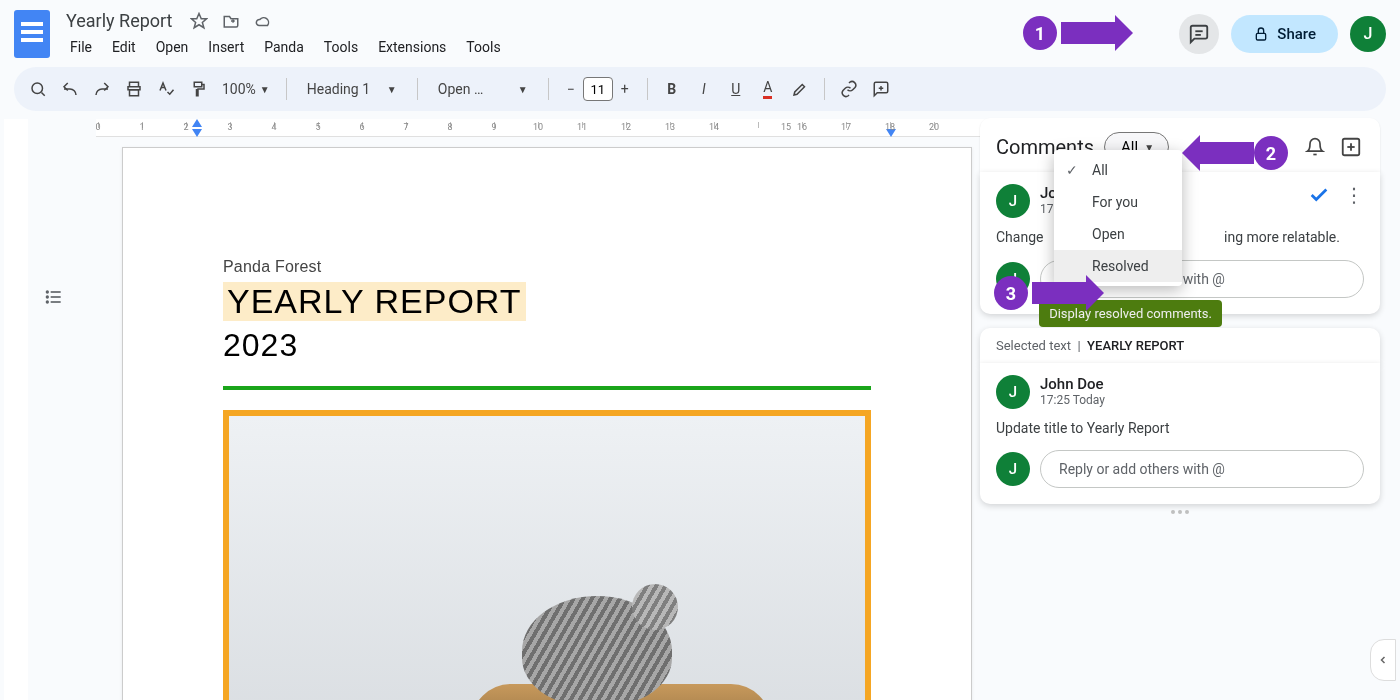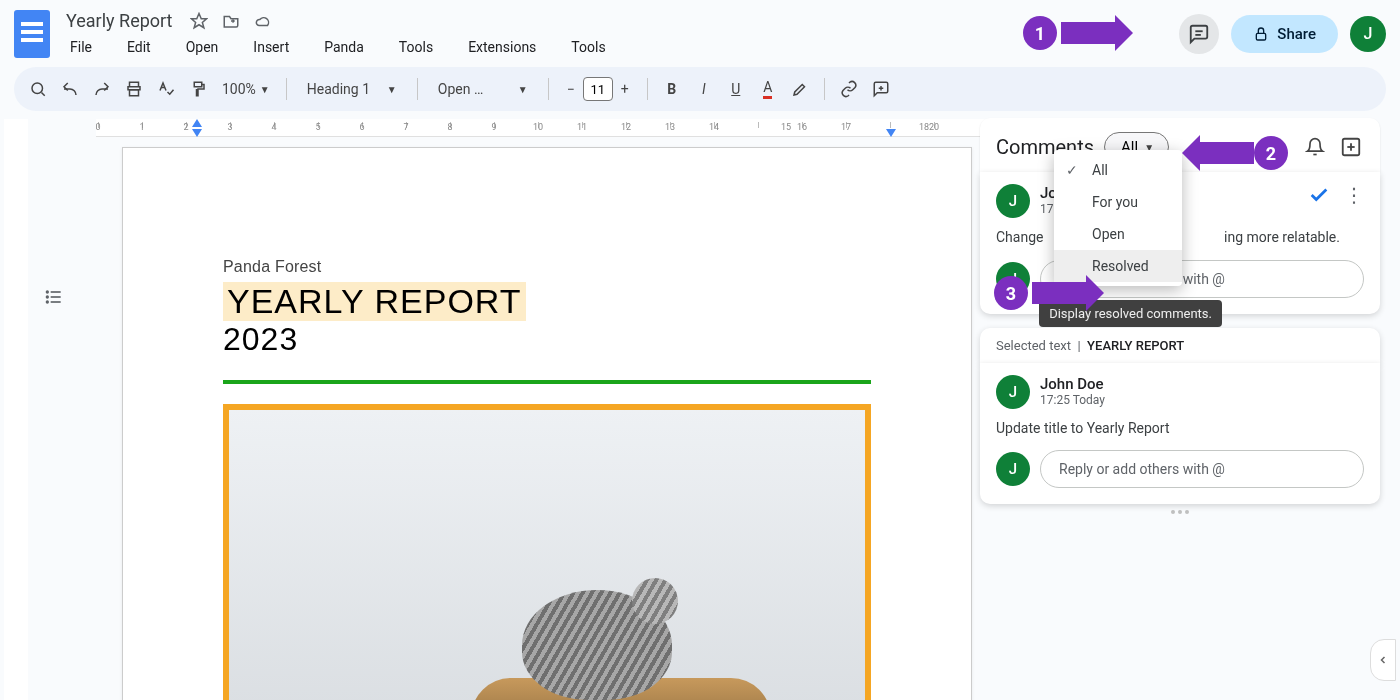--- a/index.html
+++ b/index.html
@@ -13,21 +13,21 @@
     position:relative;
   }
   .docs-icon::after{
     content:""; position:absolute; left:7px; right:7px; top:12px; height:4px;
     background:#fff; box-shadow:0 8px 0 #fff,0 16px 0 #fff;
   }
   .title-block { display:flex; flex-direction:column; gap:2px; flex:0 0 auto; }
   .doc-title-row { display:flex; align-items:center; gap:14px; }
   .doc-title { font-size:18px; color:#3c4043; padding:2px 4px; }
   .tri-icon { width:18px; height:18px; color:#5f6368; display:flex; align-items:center; justify-content:center; }
-  .menus { display:flex; gap:19px; }
+  .menus { display:flex; gap:4px; }
   .menu-item { font-size:14px; color:#202124; padding:4px 8px; border-radius:4px; cursor:pointer; }
   .header-spacer { flex:1; }
   .head-right { display:flex; align-items:center; gap:12px; }
   .round-btn { width:40px; height:40px; border-radius:50%; display:flex; align-items:center; justify-content:center; color:#444; }
   .round-btn.active { background:#e4e6e8; }
   .share-btn {
     background:#c2e7ff; color:#001d35; border-radius:40px; padding:10px 22px;
     display:flex; align-items:center; gap:8px; font-size:15px; font-weight:500;
   }
   .avatar {
@@ -74,21 +74,21 @@
   .page {
     position:absolute; left:94px; top:28px; width:850px; height:900px;
     background:#fff; border:1px solid #ccc; box-shadow:0 1px 3px rgba(0,0,0,.08);
     padding:110px 100px 40px 100px;
   }
   .p-sub { font-family:"Arial Narrow",Arial; font-size:16px; color:#444; letter-spacing:0.2px;}
   .p-title {
     font-family:"Arial Narrow",Arial; font-weight:400; font-size:34px;
     background:#fdecc8; display:inline-block; padding:0 4px; margin-top:6px; letter-spacing:1px;
   }
-  .p-year { font-family:"Arial Narrow",Arial; font-size:32px; letter-spacing:1px;}
+  .p-year { font-family:"Arial Narrow",Arial; font-size:32px; margin-top:6px; letter-spacing:1px;}
   .greenline{ height:4px; background:#1aa51a; margin-top:22px;}
   .imgframe{
     margin-top:20px; border:6px solid #f5a623; height:340px;
     background:linear-gradient(#eef1f4,#d9dde1); position:relative; overflow:hidden;
   }
   .hat{
     position:absolute; bottom:38px; left:46%; width:150px; height:110px; border-radius:55% 55% 48% 48%;
     background:repeating-linear-gradient(120deg,#a7a7a7 0 4px,#6f6f6f 4px 8px);
   }
   .hat::after{
@@ -151,21 +151,21 @@
     position:absolute; right:218px; top:150px; width:128px; background:#fff;
     border-radius:4px; box-shadow:0 4px 16px rgba(0,0,0,.28); padding:4px 0; z-index:50;
   }
   .dd-item{
     display:flex; align-items:center; gap:10px; padding:8px 14px 8px 12px;
     font-size:14px; color:#3c4043; cursor:pointer; position:relative;
   }
   .dd-item.hover{background:#eee;}
   .dd-check{width:16px; color:#5f6368;}
   .tooltip{
-    position:absolute; right:178px; top:300px; background:#404040; color:#eee;
+    position:absolute; right:178px; top:300px; background:#4d7c0f; color:#eee;
     font-size:13px; padding:6px 10px; border-radius:4px; z-index:60; white-space:nowrap;
   }
 
   
   .annot{position:absolute; z-index:70; display:flex; align-items:center;}
   .circle{
     width:34px;height:34px;border-radius:50%;background:#7b2fbf;color:#fff;
     display:flex;align-items:center;justify-content:center;font-size:18px;font-weight:700;
   }
   .arrow{
@@ -382,21 +382,21 @@
         <div class="hlbl" style="left: 574px;">13</div>
         <div class="htick" style="left: 618px;"></div>
         <div class="hlbl" style="left: 618px;">14</div>
         <div class="htick" style="left: 662px;"></div>
         <div class="hlbl" style="left: 690px;">15</div>
         <div class="htick" style="left: 706px;"></div>
         <div class="hlbl" style="left: 706px;">16</div>
         <div class="htick" style="left: 750px;"></div>
         <div class="hlbl" style="left: 750px;">17</div>
         <div class="htick" style="left: 794px;"></div>
-        <div class="hlbl" style="left: 828px; text-align: right;">18</div>
+        <div class="hlbl" style="left: 794px; text-align: right;">18</div>
         <div class="htick" style="left: 838px;"></div>
         <div class="hlbl" style="left: 838px;">20</div>
       </div>
     <div class="page">
       <div class="p-sub">Panda Forest</div>
       <div><span class="p-title">YEARLY REPORT</span></div>
       <div class="p-year">2023</div>
       <div class="greenline"></div>
       <div class="imgframe">
         <div class="coat"></div>

